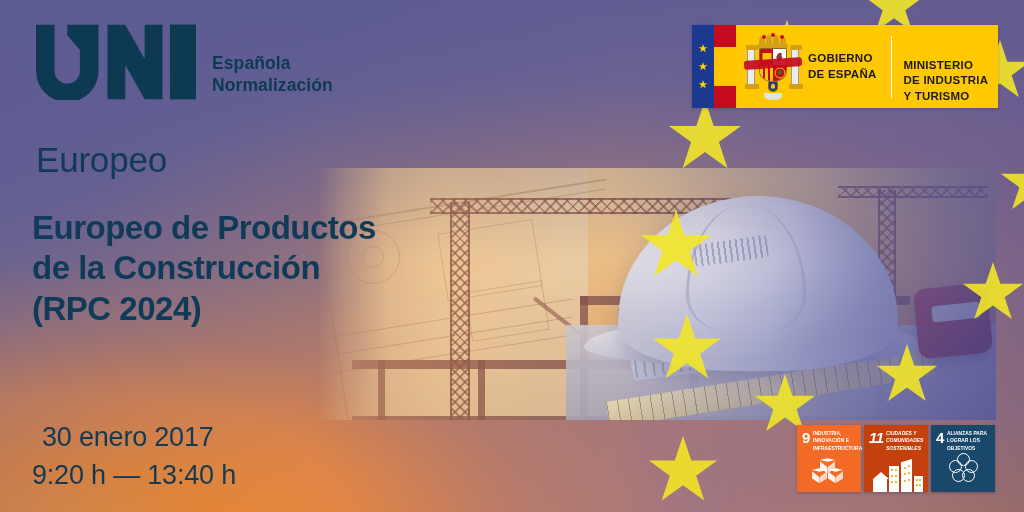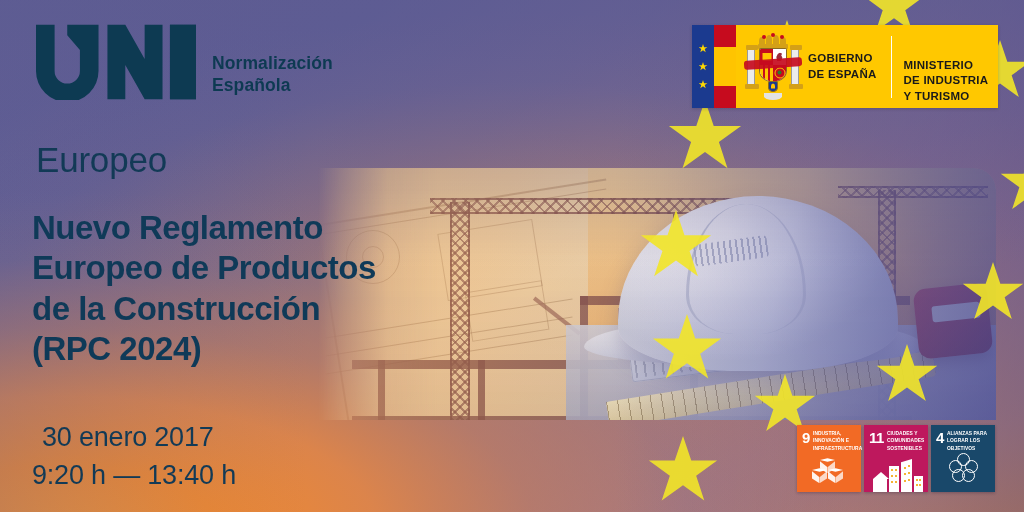--- a/index.html
+++ b/index.html
@@ -396,30 +396,29 @@
 
           <path d="M0 0 H25 V62 a17 17 0 0 0 34 0 V34 L42 14 V0 H84 V62 a42 42 0 0 1 -84 0 Z" fill="#0d3a52"></path>
 
           <path d="M96 0 H120 L146 46 V0 H170 V100 H146 L120 54 V100 H96 Z" fill="#0d3a52"></path>
 
           <path d="M180 0 H215 V20 H204 V40 H214 V60 H204 V80 H215 V100 H180 Z" fill="#0d3a52"></path>
           <rect x="180" y="0" width="35" height="100" fill="#0d3a52"></rect>
         </svg>
       </div>
       <div class="une-tag">
+        <div>Española</div>
         <div>Normalización</div>
-        <div>Española</div>
       </div>
     </div>
   </div>
 
   <div class="jornada">Europeo</div>
 
   <div class="title">
-    <div>Nuevo Reglamento</div>
     <div>Europeo de Productos</div>
     <div>de la Construcción</div>
     <div>(RPC 2024)</div>
   </div>
 
   <div class="datetime">
     <div class="dt-date">30 enero 2017</div>
     <div>9:20 h — 13:40 h</div>
   </div>
 
@@ -508,21 +507,21 @@
             <div class="cube-r"></div>
           </div>
         <div class="cube" style="left:26px;top:16px;">
             <div class="cube-top"></div>
             <div class="cube-l"></div>
             <div class="cube-r"></div>
           </div>
       </div>
     </div>
 
-    <div class="sdg" style="background:#be185d;">
+    <div class="sdg" style="background:#c2410c;font-style:italic;">
       <div class="sdg-head">
         <span class="sdg-num">11</span>
         <span class="sdg-label">CIUDADES Y COMUNIDADES SOSTENIBLES</span>
       </div>
       <div class="sdg-art">
         <div class="house" style="left:4px;"></div>
         <div class="house-roof" style="left:4px;"></div>
         <div class="bld" style="left:20px;width:10px;height:26px;">
           <div class="win" style="left:2px;top:3px;"></div>
             <div class="win" style="left:6px;top:3px;"></div>

